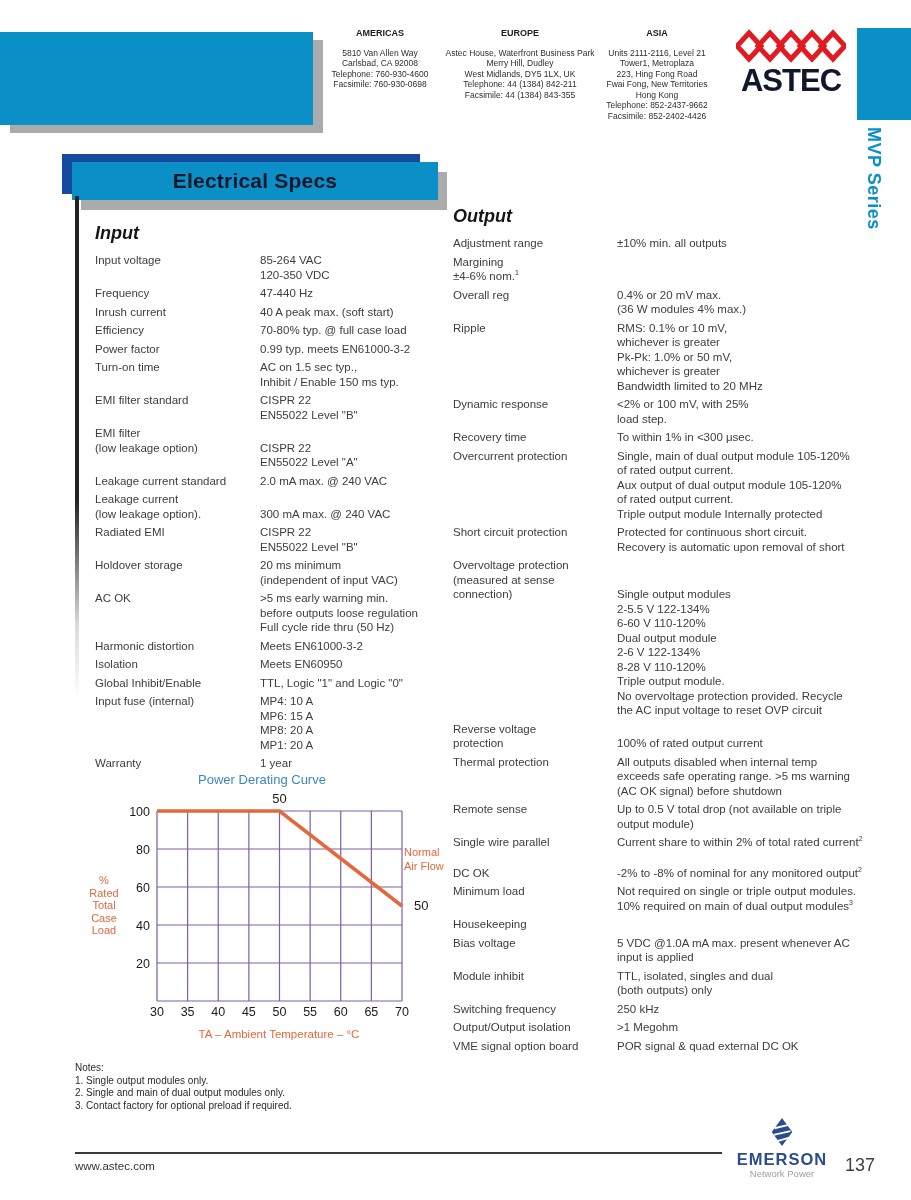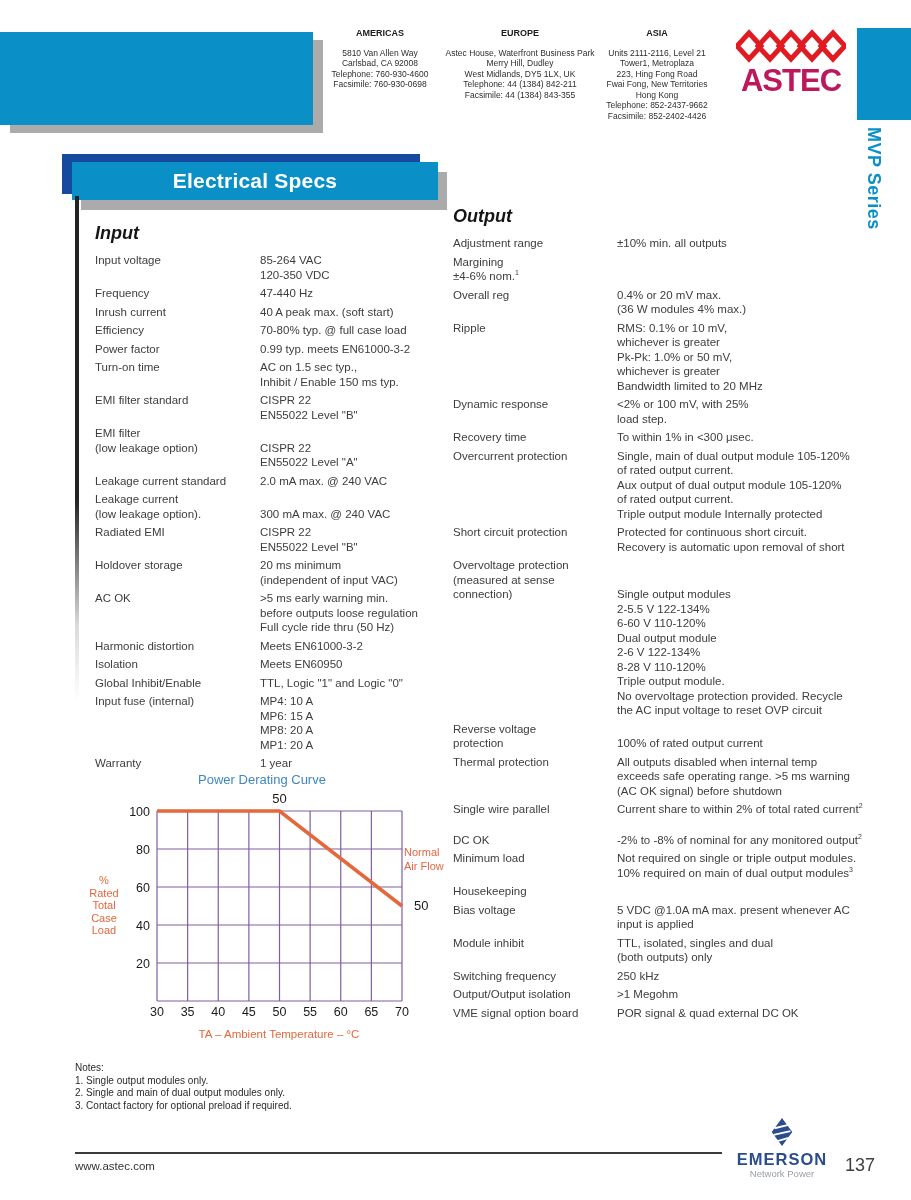--- a/index.html
+++ b/index.html
@@ -13,32 +13,32 @@
   
   .offices{position:absolute;top:28px;left:0;width:911px;height:110px;padding-left:8px;}
   .office{position:absolute;text-align:center;font-size:8.5px;line-height:10.5px;color:#2e2e2e;}
   .office:nth-child(1){left:318px;width:124px;}
   .office:nth-child(2){left:430px;width:180px;}
   .office:nth-child(3){left:592px;width:130px;}
   .office-region{font-weight:bold;font-size:9px;margin-bottom:9px;color:#1c1c1c;}
 
   
   .astec{position:absolute;left:727px;top:28px;width:128px;text-align:center;}
-  .astec-text{font-size:31px;font-weight:800;letter-spacing:-1px;color:#be185d;line-height:30px;margin-top:-2px;}
+  .astec-text{font-size:31px;font-weight:800;letter-spacing:-1px;color:#0f172a;line-height:30px;margin-top:-2px;}
 
   
   .side-square{position:absolute;left:857px;top:28px;width:54px;height:92px;background:#0a90c7;}
   .side-series{position:absolute;left:863px;top:127px;writing-mode:vertical-rl;
                font-size:18px;font-weight:bold;color:#0a90c7;letter-spacing:.5px;}
 
   
   .banner-navy{position:absolute;left:62px;top:154px;width:358px;height:40px;background:#164a9e;}
   .banner-cyan{position:absolute;left:72px;top:162px;width:366px;height:38px;background:#0a90c7;
                box-shadow:9px 10px 0 #ababab;display:flex;align-items:center;justify-content:center;}
-  .banner-title{color:#ffffff;font-size:21px;font-weight:bold;letter-spacing:.2px;}
+  .banner-title{color:#0f172a;font-size:21px;font-weight:bold;letter-spacing:.2px;}
   .left-rule{position:absolute;left:75px;top:196px;width:4px;height:505px;
              background:linear-gradient(to bottom,#222 0%,#222 60%,rgba(150,150,150,.35) 85%,rgba(150,150,150,0) 100%);}
 
   
   .col{position:absolute;top:206px;}
   .col-input{left:95px;width:360px;margin-top:17px;}
   .col-output{left:453px;width:445px;}
   .section-title{font-size:18px;font-weight:bold;font-style:italic;color:#151515;margin:0 0 9px 0;}
   .spec-row{display:flex;margin-bottom:4px;font-size:11.5px;line-height:14.5px;}
   .spec-label{flex:none;white-space:nowrap;}
@@ -390,20 +390,29 @@
           </div>
         </div>
         <div class="spec-row">
           <div class="spec-label">
             <div>Thermal protection</div>
           </div>
           <div class="spec-value">
             <div>All outputs disabled when internal temp</div>
             <div>exceeds safe operating range. &gt;5 ms warning</div>
             <div>(AC OK signal) before shutdown</div>
+          </div>
+        </div>
+        <div class="spec-row">
+          <div class="spec-label">
+            <div>Remote sense</div>
+          </div>
+          <div class="spec-value">
+            <div>Up to 0.5 V total drop (not available on triple</div>
+            <div>output module)</div>
           </div>
         </div>
         <div class="spec-row" style="margin-top: 3px;">
           <div class="spec-label">
             <div>Single wire parallel</div>
           </div>
           <div class="spec-value">
             <div>Current share to within 2% of total rated current<sup>2</sup></div>
           </div>
         </div>

